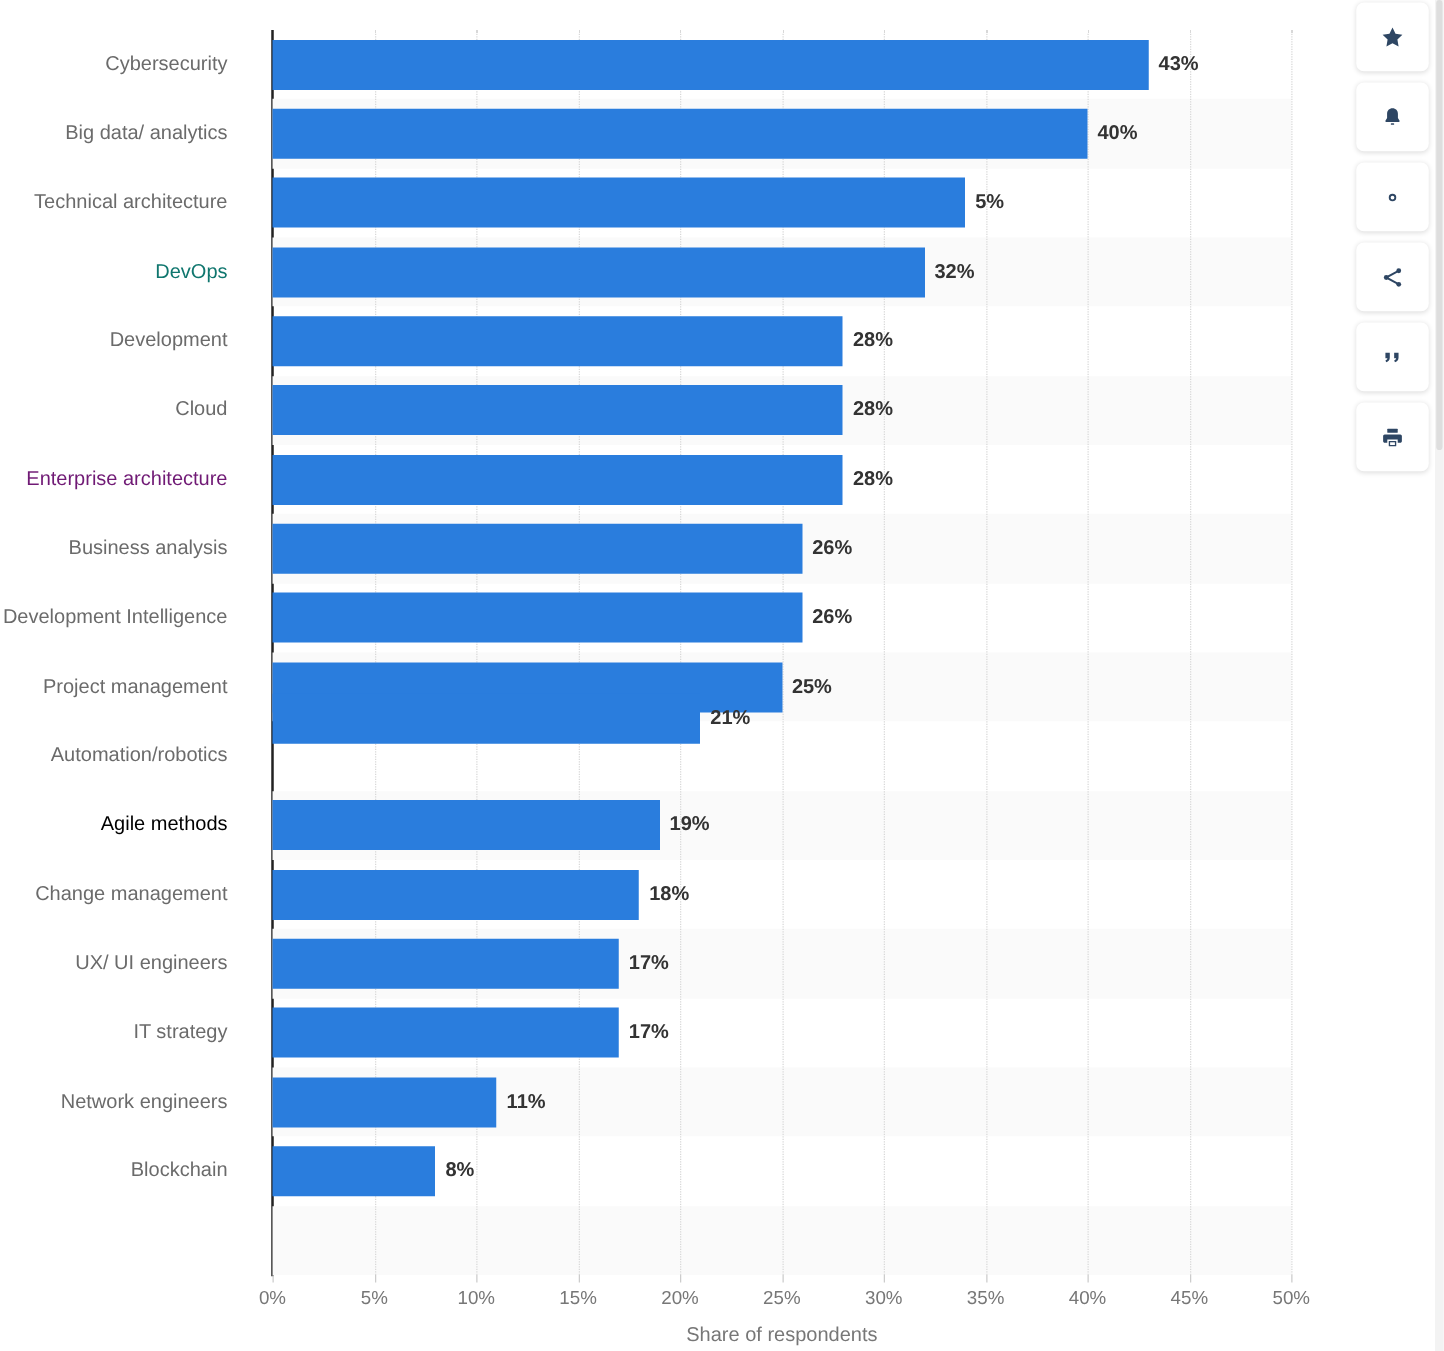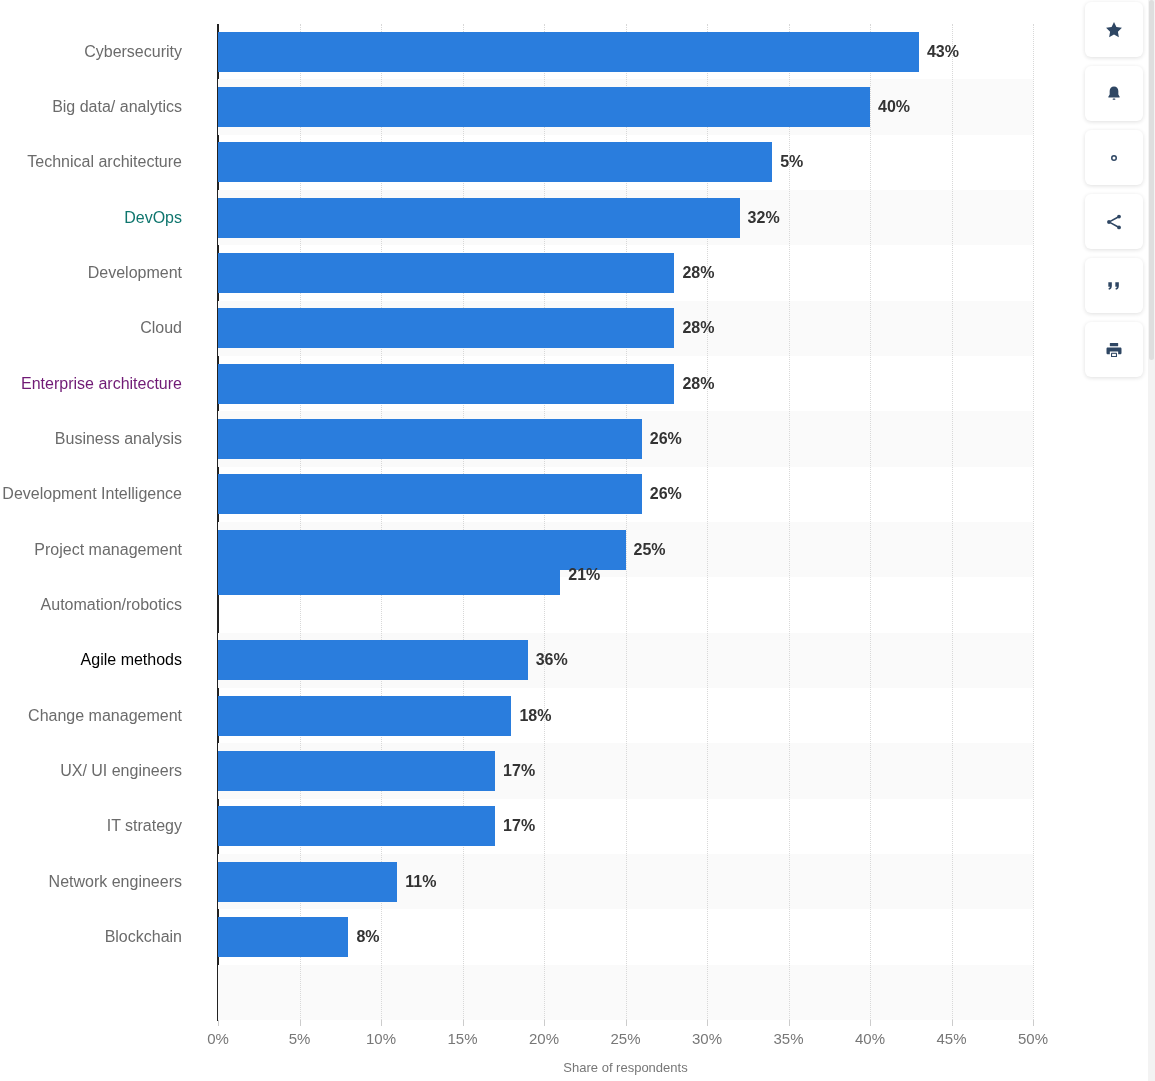--- a/index.html
+++ b/index.html
@@ -124,21 +124,21 @@
     width: 0;
     height: 6px;
     border-left: 1px solid #cccccc;
   }
   #x-axis-title {
     position: absolute;
     left: 218px;
     top: 1060px;
     width: 815px;
     text-align: center;
-    font-size: 13px;
+    font-size: 16px;
     color: #777777;
   }
 
   
   #tool-rail {
     position: absolute;
     right: 12px;
     top: 0;
     width: 58px;
     display: flex;
@@ -249,21 +249,21 @@
         <div class="bar-row" style="top: 498px; height: 55.3333px;">
           <div class="bar" style="width: 407.5px; background: rgb(42, 125, 221); top: 7.66667px;"></div>
           <div class="bar-value" style="left: 407.5px;">25%</div>
         </div>
         <div class="bar-row" style="top: 523px; height: 55.3333px;">
           <div class="bar" style="width: 342.3px; background: rgb(42, 125, 221); top: 7.66667px;"></div>
           <div class="bar-value" style="left: 342.3px;">21%</div>
         </div>
         <div class="bar-row" style="top: 608.667px; height: 55.3333px;">
           <div class="bar" style="width: 309.7px; background: rgb(42, 125, 221); top: 7.66667px;"></div>
-          <div class="bar-value" style="left: 309.7px;">36%</div>
+          <div class="bar-value" style="left: 309.7px;">19%</div>
         </div>
         <div class="bar-row" style="top: 664px; height: 55.3333px;">
           <div class="bar" style="width: 293.4px; background: rgb(42, 125, 221); top: 7.66667px;"></div>
           <div class="bar-value" style="left: 293.4px;">18%</div>
         </div>
         <div class="bar-row" style="top: 719.333px; height: 55.3333px;">
           <div class="bar" style="width: 277.1px; background: rgb(42, 125, 221); top: 7.66667px;"></div>
           <div class="bar-value" style="left: 277.1px;">17%</div>
         </div>
         <div class="bar-row" style="top: 774.667px; height: 55.3333px;">

